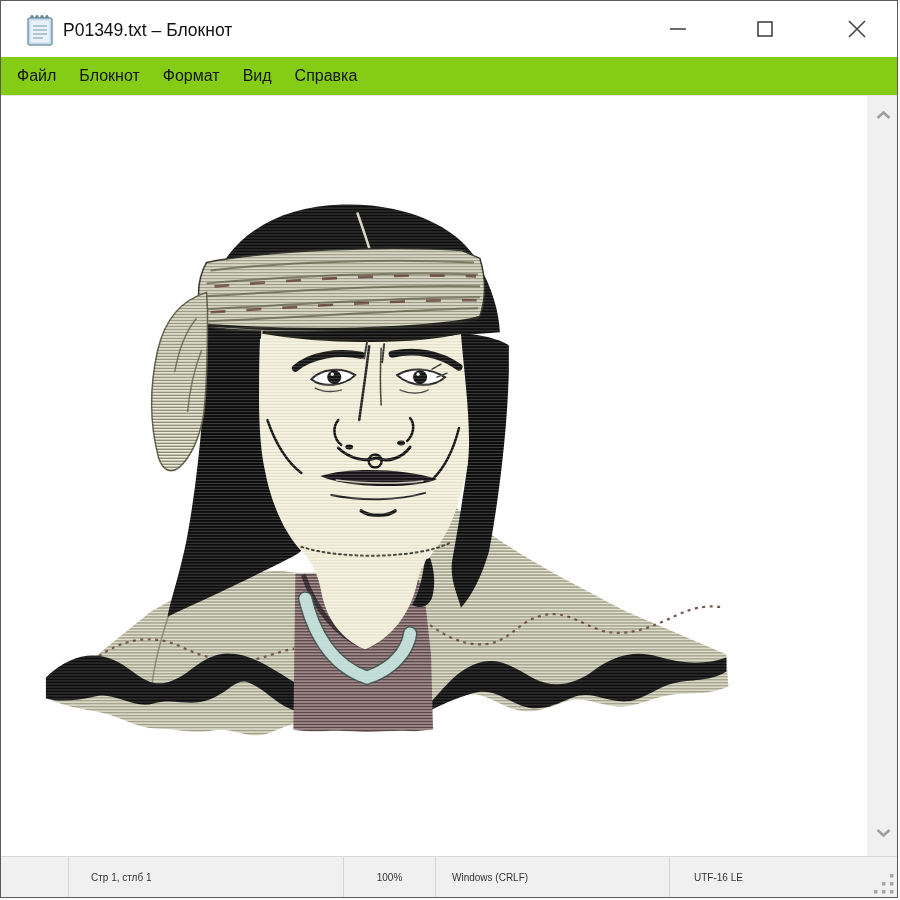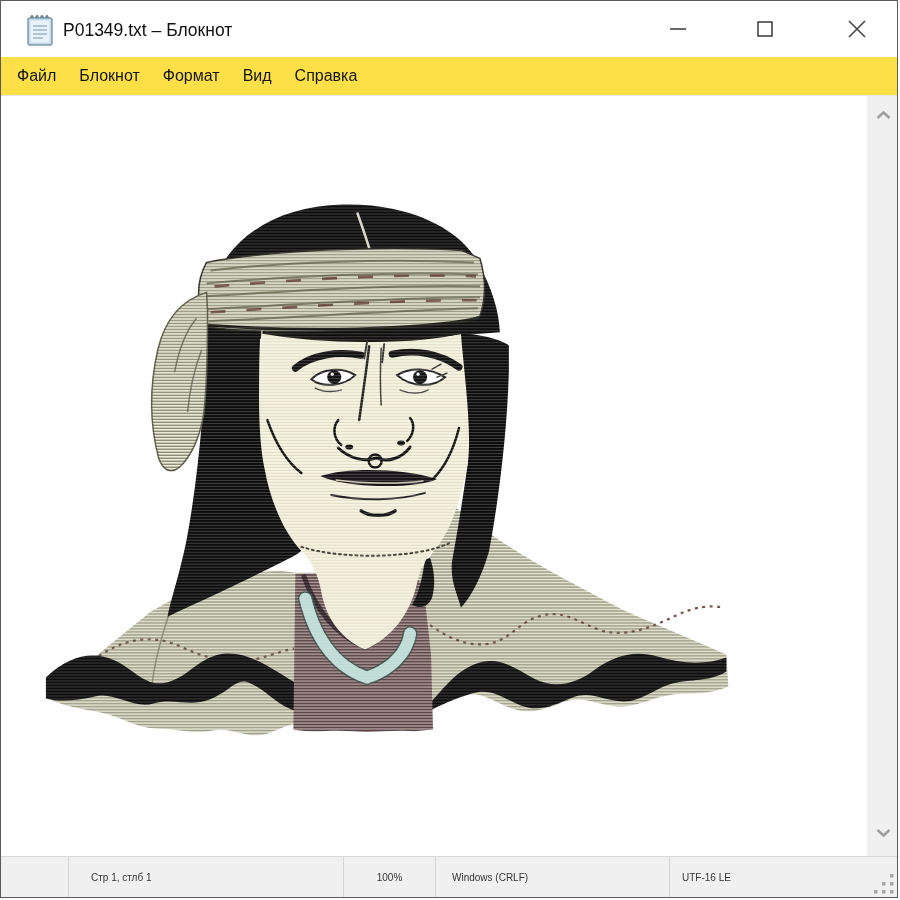--- a/index.html
+++ b/index.html
@@ -9,37 +9,37 @@
     border:1px solid var(--accent-border,#5a5a57);
     font-family:"Liberation Sans",sans-serif;background:#fff;overflow:hidden;
   }
   
   .titlebar{position:absolute;left:0;top:0;width:754px;height:56px;background:#fff;z-index:5;}
   .app-icon{position:absolute;left:24px;top:11px;width:32px;height:36px;}
   .title{position:absolute;left:62px;top:0;height:56px;line-height:58px;font-size:17.5px;color:#101010;white-space:nowrap;}
   .cap-btn{position:absolute;top:0;width:58px;height:56px;display:flex;align-items:center;justify-content:center;}
   .cap-min{left:648px}.cap-max{left:735px}.cap-close{left:827px}
   
-  .menubar{position:absolute;left:0;top:56px;width:898px;height:39px;background:#fde047;z-index:5;
+  .menubar{position:absolute;left:0;top:56px;width:898px;height:39px;background:#84cc16;z-index:5;
     border-bottom:1px solid #e4e4e4;display:flex;align-items:center;padding-left:8px;}
   .menu-item{font-size:16px;color:#151515;padding:0 8px;margin-right:7px;line-height:38px;}
   
   .content{position:absolute;left:0;top:95px;width:866px;height:760px;background:#fff;z-index:1;}
   .art{position:absolute;left:0;top:0;width:898px;height:898px;z-index:2;pointer-events:none;}
   
   .vscrollbar{position:absolute;left:866px;top:95px;width:32px;height:760px;background:#f0f0f0;z-index:6;}
   .scroll-arrow{position:absolute;left:0;width:32px;height:30px;display:flex;align-items:center;justify-content:center;}
   .scroll-arrow.up{top:4px}.scroll-arrow.down{bottom:8px}
   
   .statusbar{position:absolute;left:0;top:855px;width:898px;height:43px;background:#f0f0f0;border-top:1px solid #d8d8d8;z-index:7;font-size:10px;color:#333;}
   .cell{position:absolute;top:0;height:42px;line-height:42px;border-left:1px solid #d4d4d4;white-space:nowrap;overflow:hidden;}
   .cell.c1{left:67px;width:275px;padding-left:22px;}
   .cell.c2{left:342px;width:92px;text-align:center;}
   .cell.c3{left:434px;width:234px;padding-left:16px;}
-  .cell.c4{left:668px;width:206px;padding-left:12px;}
+  .cell.c4{left:668px;width:206px;padding-left:24px;}
   .resize-grip{position:absolute;right:2px;bottom:2px;width:26px;height:26px;}
 </style>
 </head>
 <body>
 
 <div class="window">
 
   <div class="content"></div>
   <svg class="art" viewBox="0 0 900 900" aria-hidden="true">
     <defs>

